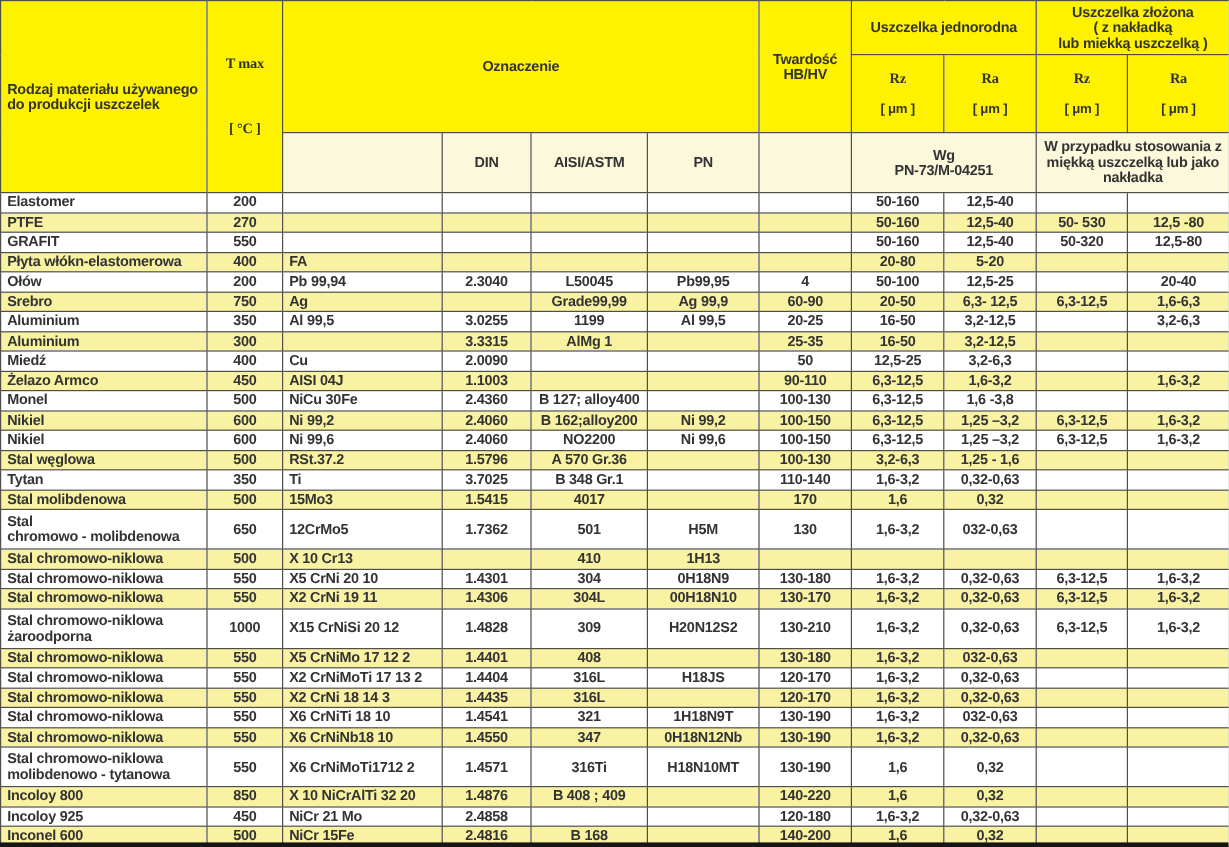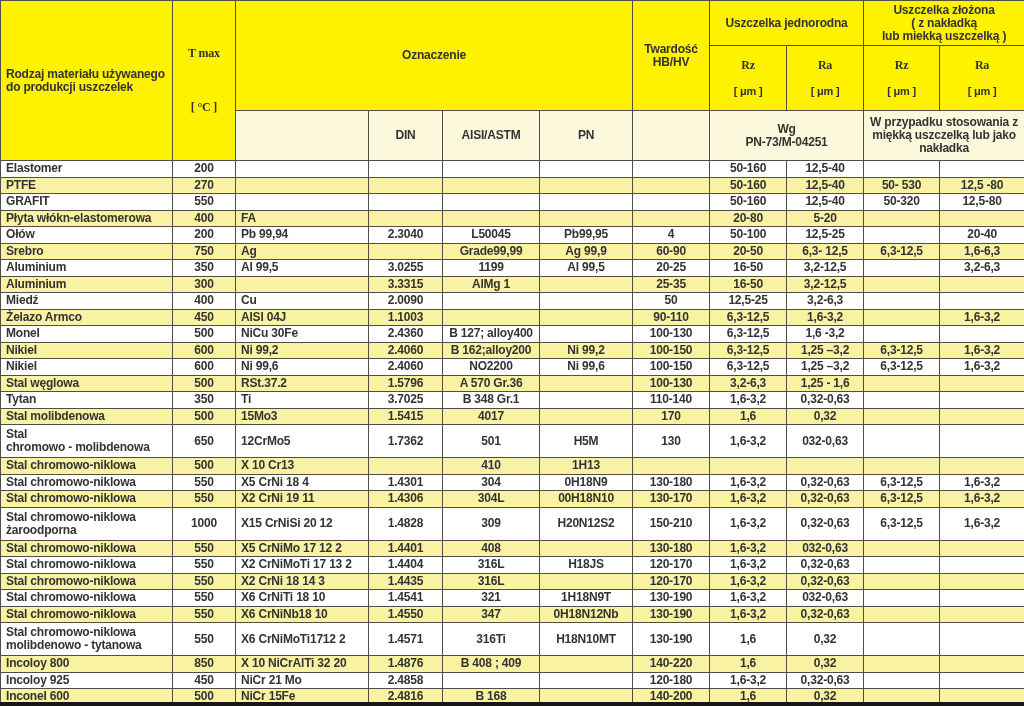--- a/index.html
+++ b/index.html
@@ -237,21 +237,21 @@
         </tr>
         <tr>
           <td class="left">Monel</td>
           <td>500</td>
           <td class="left">NiCu 30Fe</td>
           <td>2.4360</td>
           <td>B 127; alloy400</td>
           <td></td>
           <td>100-130</td>
           <td>6,3-12,5</td>
-          <td>1,6 -3,2</td>
+          <td>1,6 -3,8</td>
           <td></td>
           <td></td>
         </tr>
         <tr class="stripe">
           <td class="left">Nikiel</td>
           <td>600</td>
           <td class="left">Ni 99,2</td>
           <td>2.4060</td>
           <td>B 162;alloy200</td>
           <td>Ni 99,2</td>
@@ -336,21 +336,21 @@
           <td>1H13</td>
           <td></td>
           <td></td>
           <td></td>
           <td></td>
           <td></td>
         </tr>
         <tr>
           <td class="left">Stal chromowo-niklowa</td>
           <td>550</td>
-          <td class="left">X5 CrNi 18 4</td>
+          <td class="left">X5 CrNi 20 10</td>
           <td>1.4301</td>
           <td>304</td>
           <td>0H18N9</td>
           <td>130-180</td>
           <td>1,6-3,2</td>
           <td>0,32-0,63</td>
           <td>6,3-12,5</td>
           <td>1,6-3,2</td>
         </tr>
         <tr class="stripe">
@@ -367,21 +367,21 @@
           <td>1,6-3,2</td>
         </tr>
         <tr class="tall">
           <td class="left">Stal chromowo-niklowa
 żaroodporna</td>
           <td>1000</td>
           <td class="left">X15 CrNiSi 20 12</td>
           <td>1.4828</td>
           <td>309</td>
           <td>H20N12S2</td>
-          <td>150-210</td>
+          <td>130-210</td>
           <td>1,6-3,2</td>
           <td>0,32-0,63</td>
           <td>6,3-12,5</td>
           <td>1,6-3,2</td>
         </tr>
         <tr class="stripe">
           <td class="left">Stal chromowo-niklowa</td>
           <td>550</td>
           <td class="left">X5 CrNiMo 17 12 2</td>
           <td>1.4401</td>

